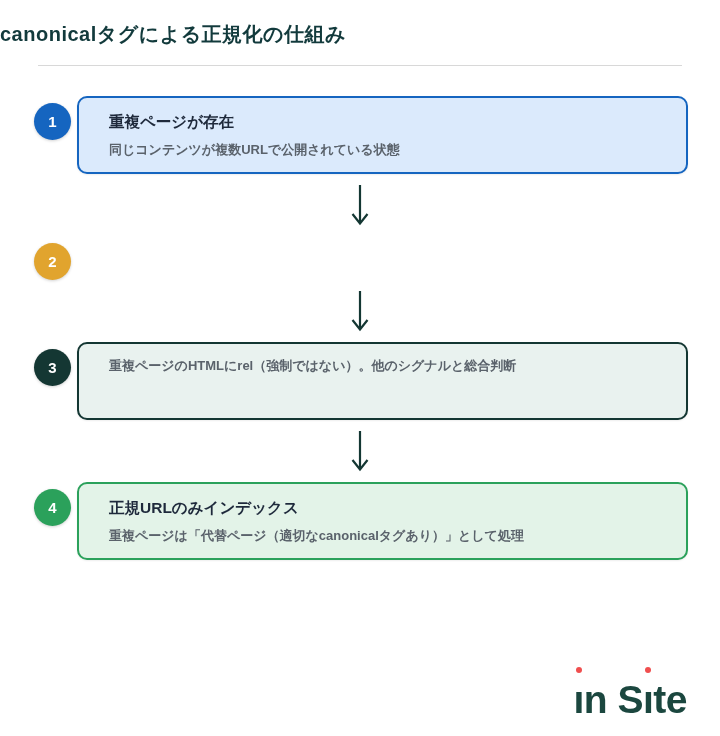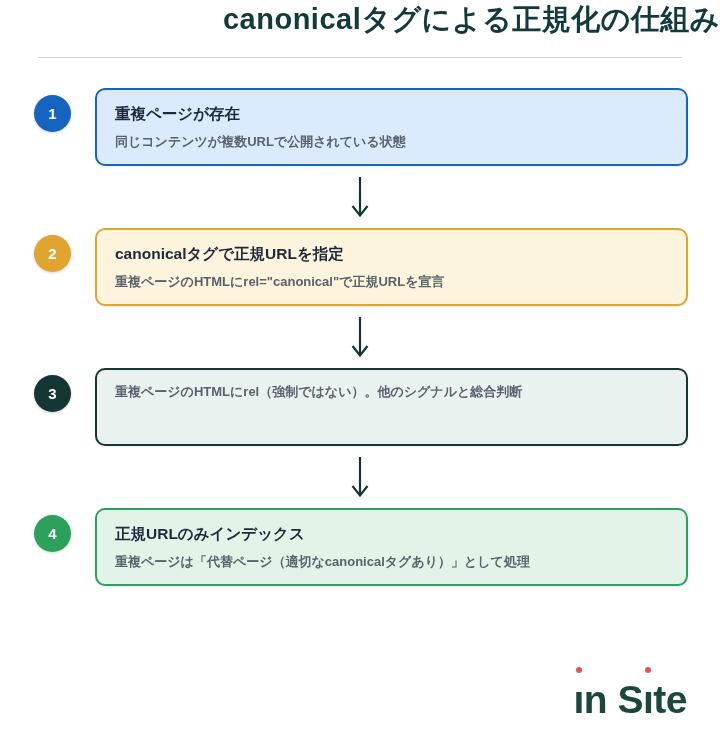--- a/index.html
+++ b/index.html
@@ -6,22 +6,23 @@
   body {
     width: 720px;
     height: 736px;
     background: #ffffff;
     font-family: "Liberation Sans", "DejaVu Sans", sans-serif;
     position: relative;
     overflow: hidden;
   }
   .page-title {
     margin: 0;
-    text-align: right;
-    font-size: 29px;
+    padding-top: 21px;
+    text-align: left;
+    font-size: 20px;
     font-weight: 700;
     color: var(--title-color, #123a3c);
     letter-spacing: 0.5px;
   }
   .divider {
     border: none;
     border-top: 1px solid var(--divider-color, #d8d8d8);
     margin: 17px 38px 0 38px;
     height: 0;
   }
@@ -41,27 +42,27 @@
     display: flex;
     align-items: center;
     justify-content: center;
     font-size: 15px;
     font-weight: 700;
     margin-top: 7px;
     box-shadow: 0 1px 3px rgba(0,0,0,0.18);
   }
   .step-box {
     flex: 1;
-    margin-left: 24px;
+    margin-left: 6px;
     border: 2px solid var(--accent, #333);
     background: var(--bg, #f5f5f5);
     border-radius: 10px;
     height: 78px;
     box-sizing: border-box;
-    padding: 13px 18px 0 18px;
+    padding: 13px 18px 0 30px;
     box-shadow: 0 1px 2px rgba(0,0,0,0.07);
   }
   .step-title {
     font-size: 15.5px;
     font-weight: 700;
     color: var(--step-title-color, #1e293b);
     margin: 2px 0 9px 0;
     line-height: 1.2;
   }
   .step-desc {
@@ -122,24 +123,20 @@
 
   <div class="arrow-wrap">
     <svg width="22" height="42" viewBox="0 0 22 42">
       <line x1="11" y1="1" x2="11" y2="38" stroke="currentColor" stroke-width="2.2"></line>
       <polyline points="3.5,30 11,39.5 18.5,30" fill="none" stroke="currentColor" stroke-width="2.2"></polyline>
     </svg>
   </div>
 
   <div class="step-row" style="--accent: #e1a42e; --bg: #fdf4dd; --num-color: #ffffff;">
     <div class="step-circle">2</div>
-    <div class="step-box">
-      <div class="step-title">canonicalタグで正規URLを指定</div>
-      <div class="step-desc">重複ページのHTMLにrel="canonical"で正規URLを宣言</div>
-    </div>
   </div>
 
   <div class="arrow-wrap">
     <svg width="22" height="42" viewBox="0 0 22 42">
       <line x1="11" y1="1" x2="11" y2="38" stroke="currentColor" stroke-width="2.2"></line>
       <polyline points="3.5,30 11,39.5 18.5,30" fill="none" stroke="currentColor" stroke-width="2.2"></polyline>
     </svg>
   </div>
 
   <div class="step-row" style="--accent: #143733; --bg: #e9f2ef; --num-color: #ffffff;">

